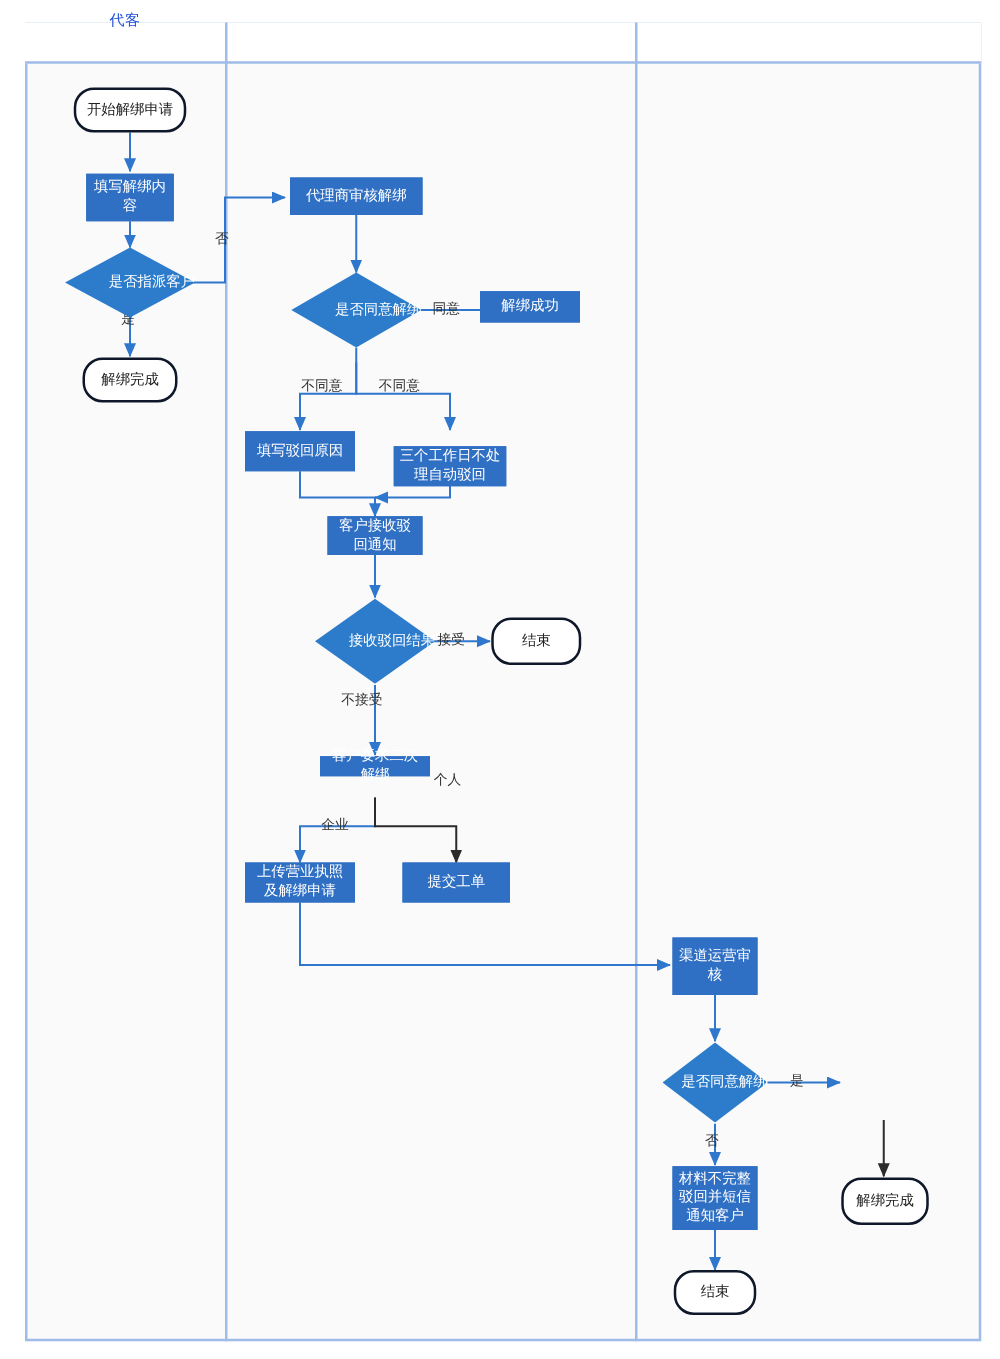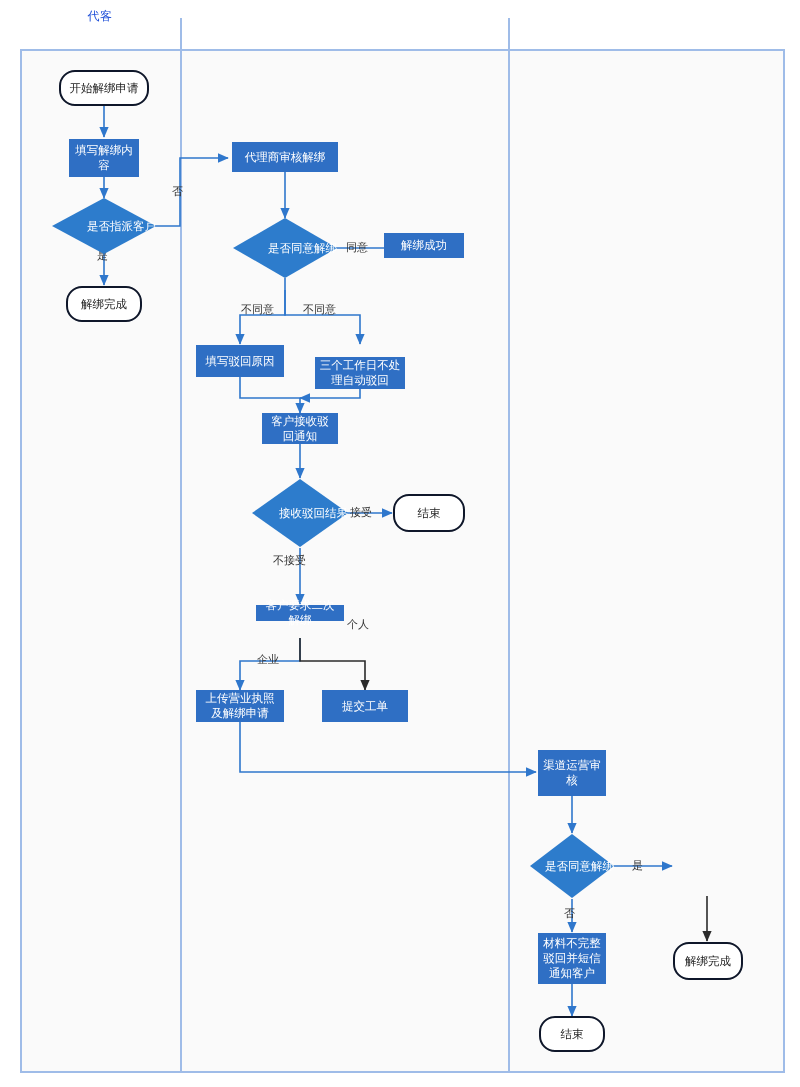--- a/index.html
+++ b/index.html
@@ -185,21 +185,21 @@
     </g>
   </svg>
 
   <div class="edge-label" style="left:172px; top:185px;">否</div>
   <div class="edge-label" style="left:97px; top:249px;">是</div>
   <div class="edge-label" style="left:346px; top:241px;">同意</div>
   <div class="edge-label" style="left:241px; top:303px;">不同意</div>
   <div class="edge-label" style="left:303px; top:303px;">不同意</div>
   <div class="edge-label" style="left:350px; top:506px;">接受</div>
   <div class="edge-label" style="left:273px; top:554px;">不接受</div>
-  <div class="edge-label" style="left:257px; top:654px;font-family:Liberation Mono, monospace;">企业</div>
+  <div class="edge-label" style="left:257px; top:654px;">企业</div>
   <div class="edge-label" style="left:323px; top:618px;margin-left:24px;">个人</div>
   <div class="edge-label" style="left:632px; top:859px;">是</div>
   <div class="edge-label" style="left:564px; top:907px;">否</div>
 
   <div class="node terminator" style="left:59px; top:70px; width:90px; height:36px;">开始解绑申请</div>
 
   <div class="node process" style="left:69px; top:139px; width:70px; height:38px;">填写解绑内容</div>
 
   <div class="node decision" style="left:52px; top:198px; width:104px; height:56px;">
     <span class="diamond-shape">

